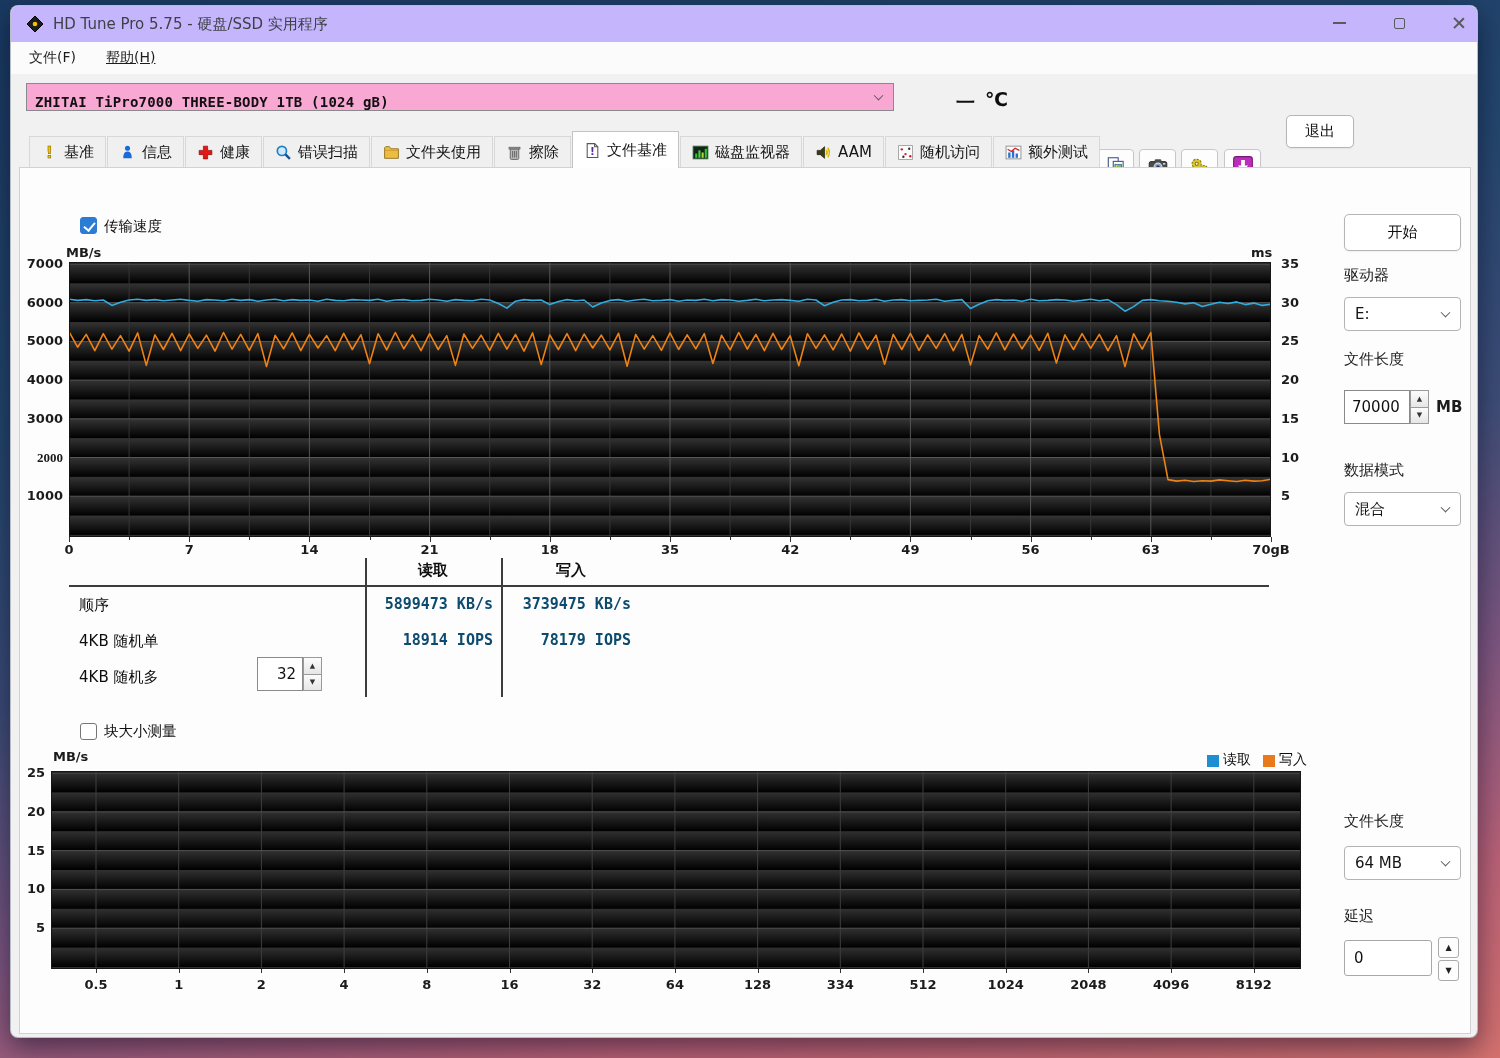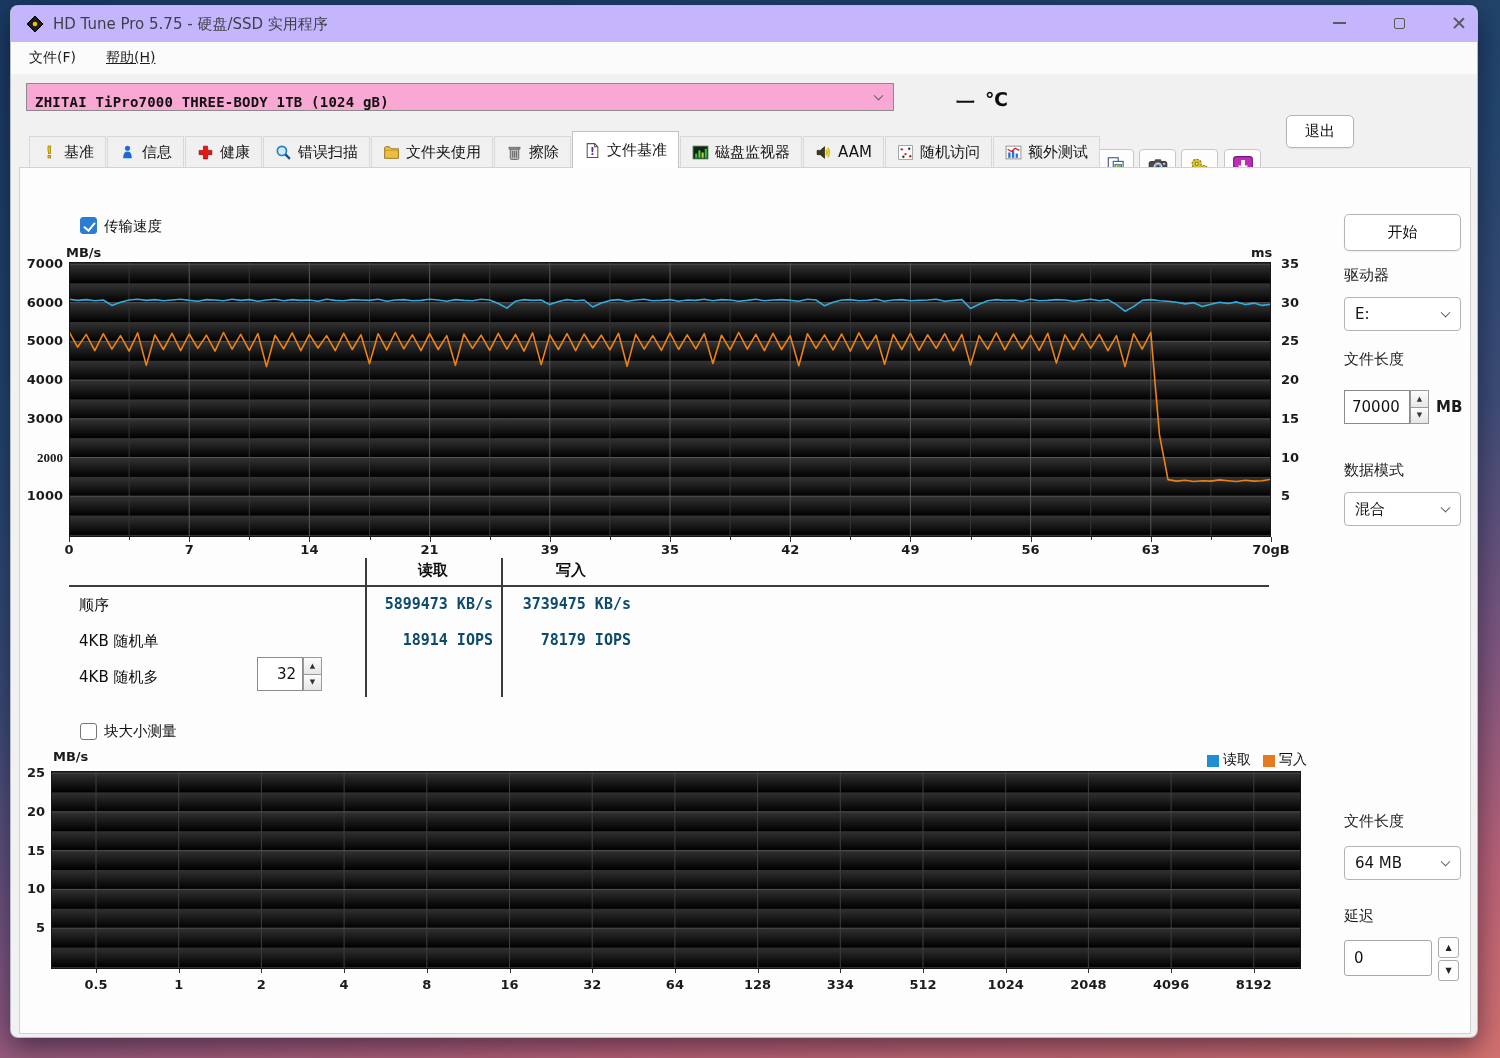--- a/index.html
+++ b/index.html
@@ -420,21 +420,21 @@
     <span class="ax" style="left: 1270px; top: 288.7px; width: 30px; text-align: left;">30</span>
     <span class="ax" style="left: 1270px; top: 327.4px; width: 30px; text-align: left;">25</span>
     <span class="ax" style="left: 1270px; top: 366.1px; width: 30px; text-align: left;">20</span>
     <span class="ax" style="left: 1270px; top: 404.8px; width: 30px; text-align: left;">15</span>
     <span class="ax" style="left: 1270px; top: 443.5px; width: 30px; text-align: left;">10</span>
     <span class="ax" style="left: 1270px; top: 482.2px; width: 30px; text-align: left;">5</span>
     <span class="ax" style="left: 38px; top: 536px; width: 40px; text-align: center;">0</span>
     <span class="ax" style="left: 158.2px; top: 536px; width: 40px; text-align: center;">7</span>
     <span class="ax" style="left: 278.4px; top: 536px; width: 40px; text-align: center;">14</span>
     <span class="ax" style="left: 398.6px; top: 536px; width: 40px; text-align: center;">21</span>
-    <span class="ax" style="left: 518.8px; top: 536px; width: 40px; text-align: center;">39</span>
+    <span class="ax" style="left: 518.8px; top: 536px; width: 40px; text-align: center;">18</span>
     <span class="ax" style="left: 639px; top: 536px; width: 40px; text-align: center;">35</span>
     <span class="ax" style="left: 759.2px; top: 536px; width: 40px; text-align: center;">42</span>
     <span class="ax" style="left: 879.4px; top: 536px; width: 40px; text-align: center;">49</span>
     <span class="ax" style="left: 999.6px; top: 536px; width: 40px; text-align: center;">56</span>
     <span class="ax" style="left: 1119.8px; top: 536px; width: 40px; text-align: center;">63</span>
     <span class="ax" style="left: 1236px; top: 536px; width: 48px; text-align: center;">70gB</span>
     <div class="tick" style="left: 58px; top: 531px; height: 5px;"></div>
     <div class="tick" style="left: 118.1px; top: 531px; height: 3px;"></div>
     <div class="tick" style="left: 178.2px; top: 531px; height: 5px;"></div>
     <div class="tick" style="left: 238.3px; top: 531px; height: 3px;"></div>

